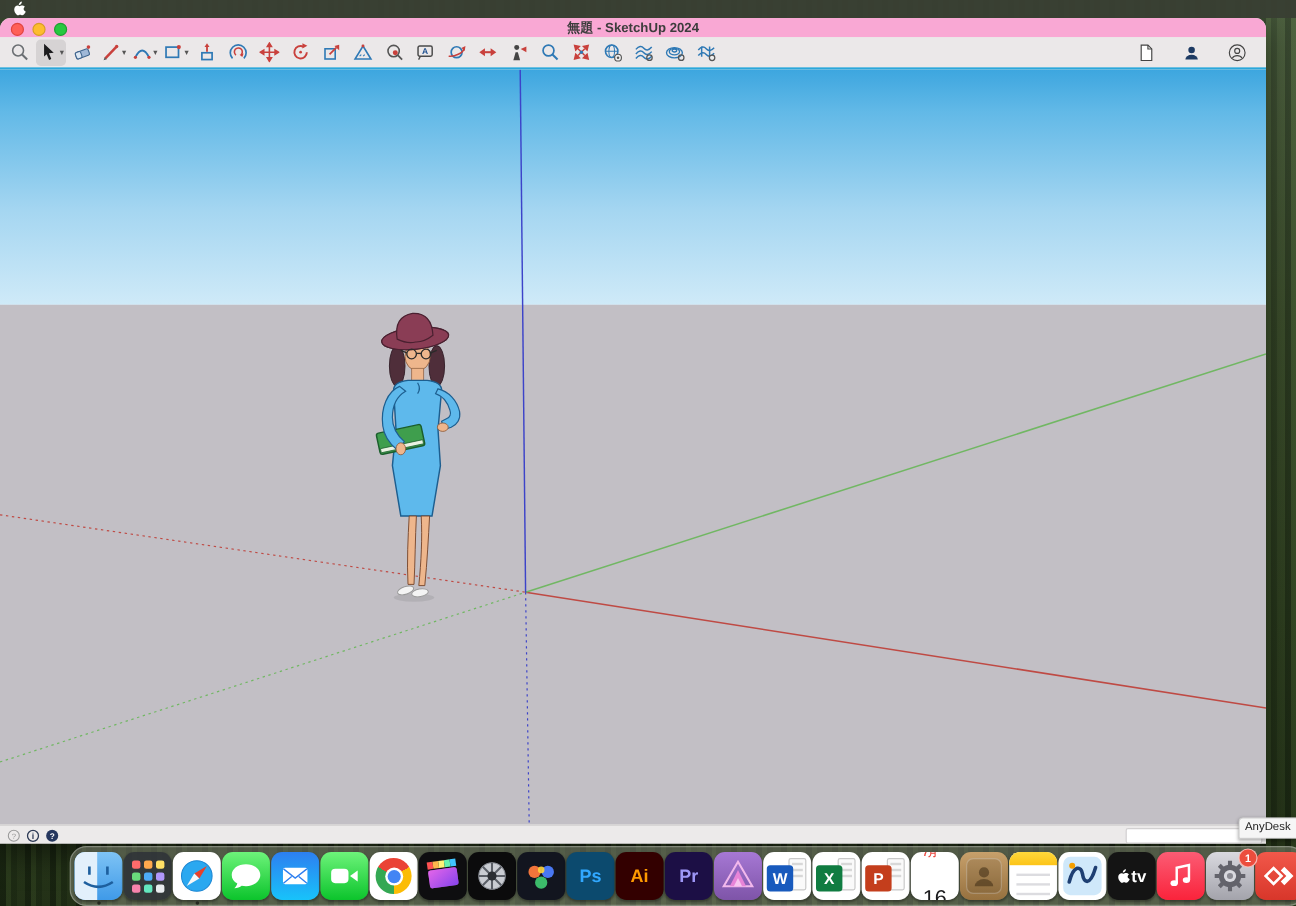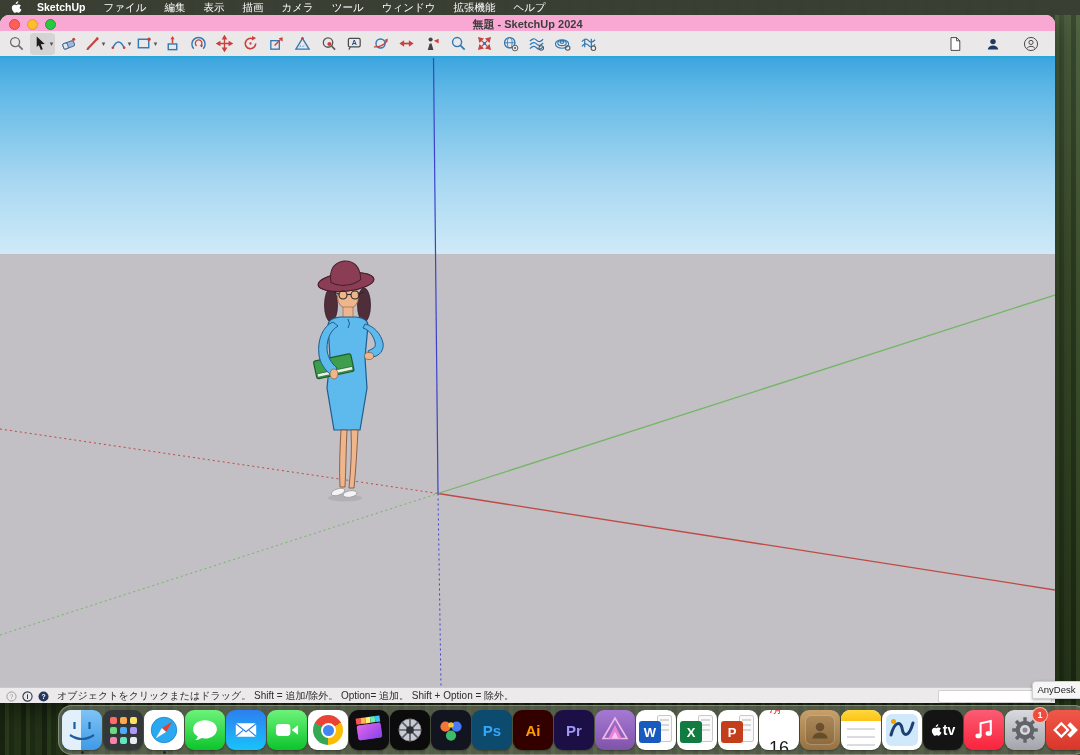--- a/index.html
+++ b/index.html
@@ -129,32 +129,20 @@
 <body>
 
 <div class="wallpaper"></div>
 
 <div class="menu-bar">
   <span class="apple-wrap">
     <svg width="11" height="13" viewBox="0 0 14 17">
       <path fill="#fff" d="M9.3,0.4c0.1,1-0.3,1.9-0.9,2.6C7.8,3.7,6.8,4.2,5.9,4.1C5.8,3.2,6.3,2.2,6.9,1.6C7.5,0.9,8.5,0.4,9.3,0.4z M12.6,6.1c-1.5,0.9-2,2.9-0.5,4.3c0.4,0.4,0.9,0.6,1.4,0.7c-0.3,0.9-0.7,1.8-1.4,2.6c-0.6,0.8-1.3,1.6-2.3,1.6c-1,0-1.3-0.6-2.4-0.6c-1.1,0-1.4,0.6-2.4,0.6c-1,0-1.7-0.9-2.3-1.7C1.2,11.7,0.5,9.3,1.2,7.3c0.5-1.4,1.8-2.4,3.2-2.5c1,0,1.9,0.7,2.4,0.7c0.5,0,1.6-0.8,2.9-0.8C10.3,4.8,11.8,5,12.6,6.1z"></path>
     </svg>
   </span>
-  <span id="menu-items" style="display:flex">
-      <span class="menu-item bold">SketchUp</span>
-      <span class="menu-item">ファイル</span>
-      <span class="menu-item">編集</span>
-      <span class="menu-item">表示</span>
-      <span class="menu-item">描画</span>
-      <span class="menu-item">カメラ</span>
-      <span class="menu-item">ツール</span>
-      <span class="menu-item">ウィンドウ</span>
-      <span class="menu-item">拡張機能</span>
-      <span class="menu-item">ヘルプ</span>
-    </span>
 </div>
 
 <div class="window">
   <div class="titlebar">
     <span class="traffic">
       <span class="light red"></span>
       <span class="light yellow"></span>
       <span class="light green"></span>
     </span>
     <div class="win-title">無題 - SketchUp 2024</div>
@@ -496,21 +484,20 @@
         </svg>
       <svg viewBox="0 0 12 12">
           <circle cx="6" cy="6" r="5" fill="none" stroke="#2d3a55" stroke-width="1.2"></circle>
           <text x="6" y="8.8" font-size="8" text-anchor="middle" fill="#2d3a55" font-weight="bold">i</text>
         </svg>
       <svg viewBox="0 0 12 12">
           <circle cx="6" cy="6" r="5.5" fill="#25375e"></circle>
           <text x="6" y="8.6" font-size="7.5" text-anchor="middle" fill="#fff" font-weight="bold">?</text>
         </svg>
     </span>
-    <span class="hint">オブジェクトをクリックまたはドラッグ。  Shift = 追加/除外。 Option= 追加。  Shift + Option = 除外。</span>
     <span class="measure-label">測定</span>
     <span class="measure-box"></span>
   </div>
 </div>
 
 <div class="anydesk-tip">AnyDesk</div>
 
 <div class="dock" id="dock">
     <div class="dock-item">
       <div class="tile" style="background:linear-gradient(180deg,#7ec3f5,#3f9ae8)">

